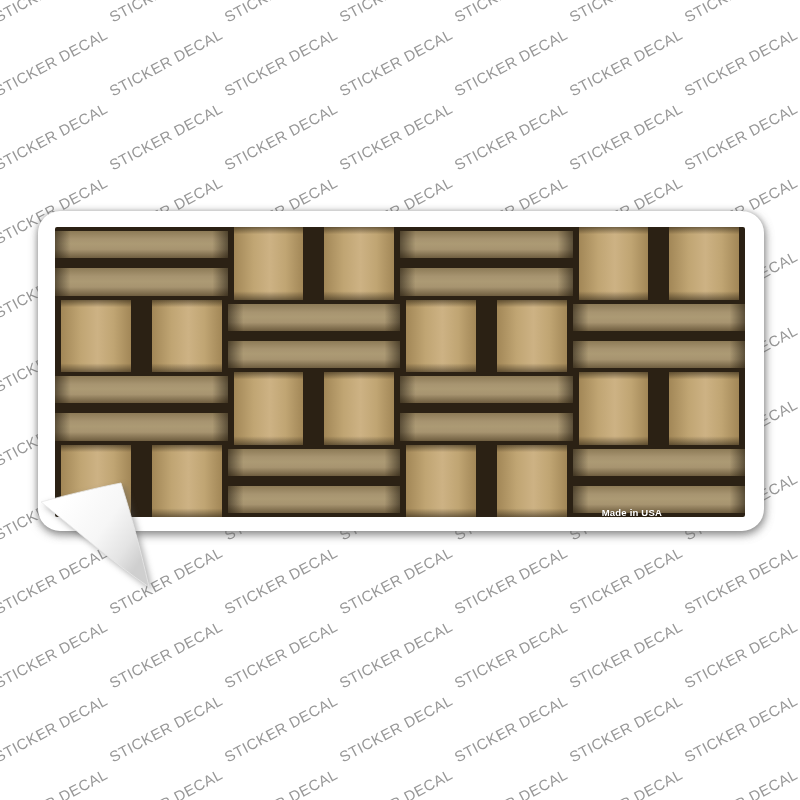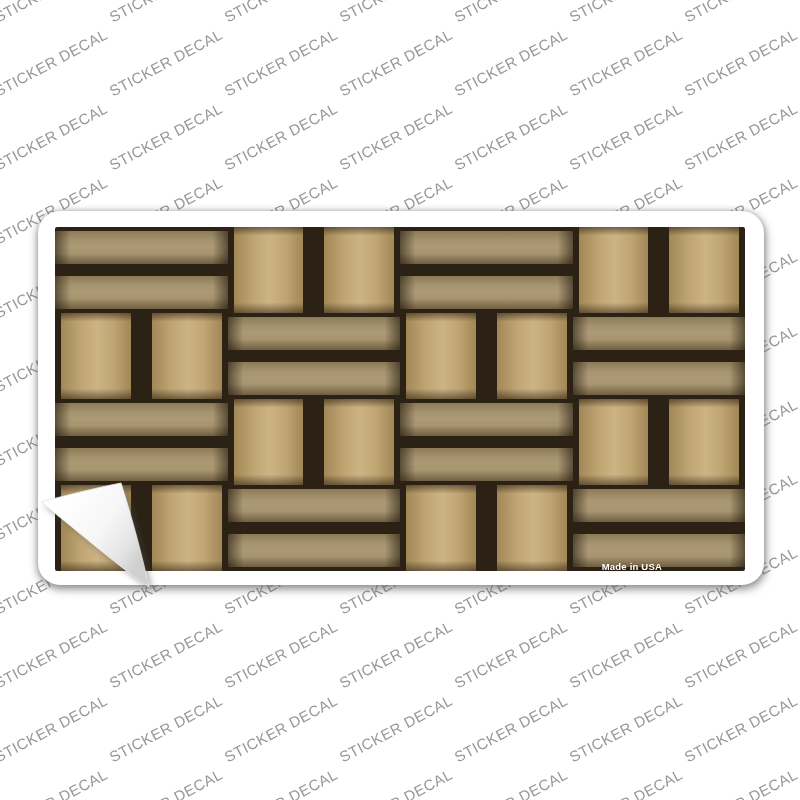--- a/index.html
+++ b/index.html
@@ -18,21 +18,21 @@
     font-size:15px;
     letter-spacing:.5px;
     color:var(--watermark-color,#979797);
     white-space:nowrap;
     user-select:none;
   }
 
   
   .sticker{
     position:absolute;z-index:2;
-    left:38px;top:211px;width:726px;height:374px;
+    left:38px;top:211px;width:726px;height:320px;
     background:var(--sticker-bg,#ffffff);
     border-radius:22px;
     box-shadow:0 3px 10px rgba(95,95,95,.55), 0 0 5px rgba(120,120,120,.35), 2px 4px 8px rgba(110,110,110,.35);
   }
 
   .weave{
     position:absolute;
     top:16px;right:19px;bottom:14px;left:17px;
     background:var(--gap-color,#2b2114);
     display:grid;

